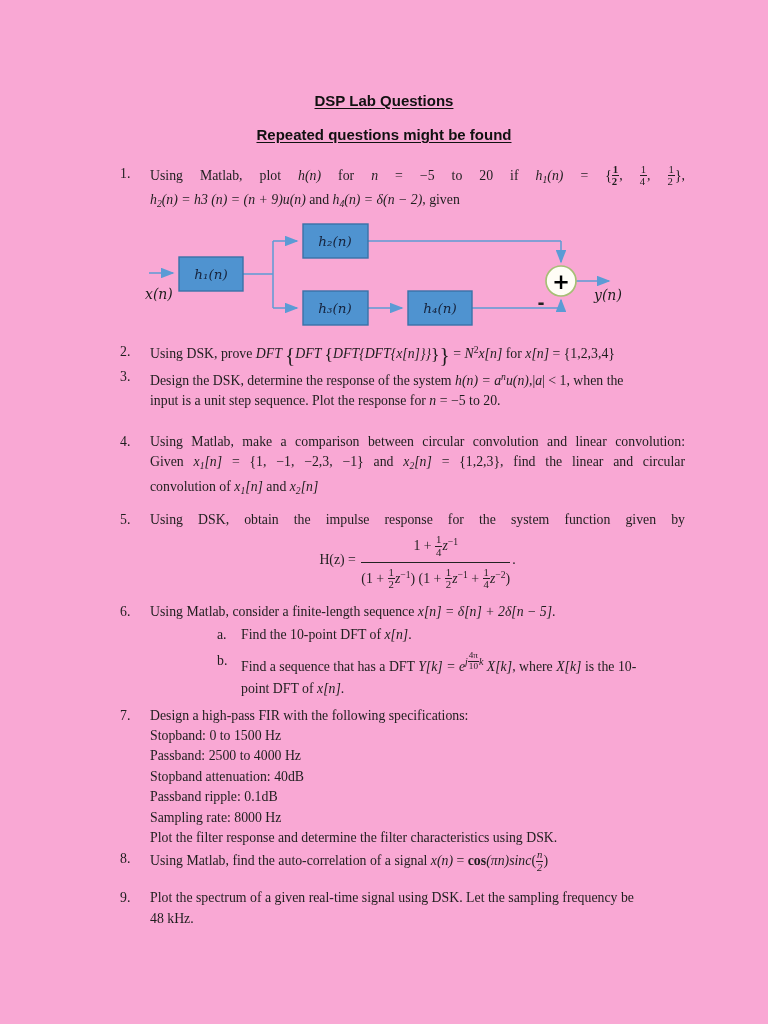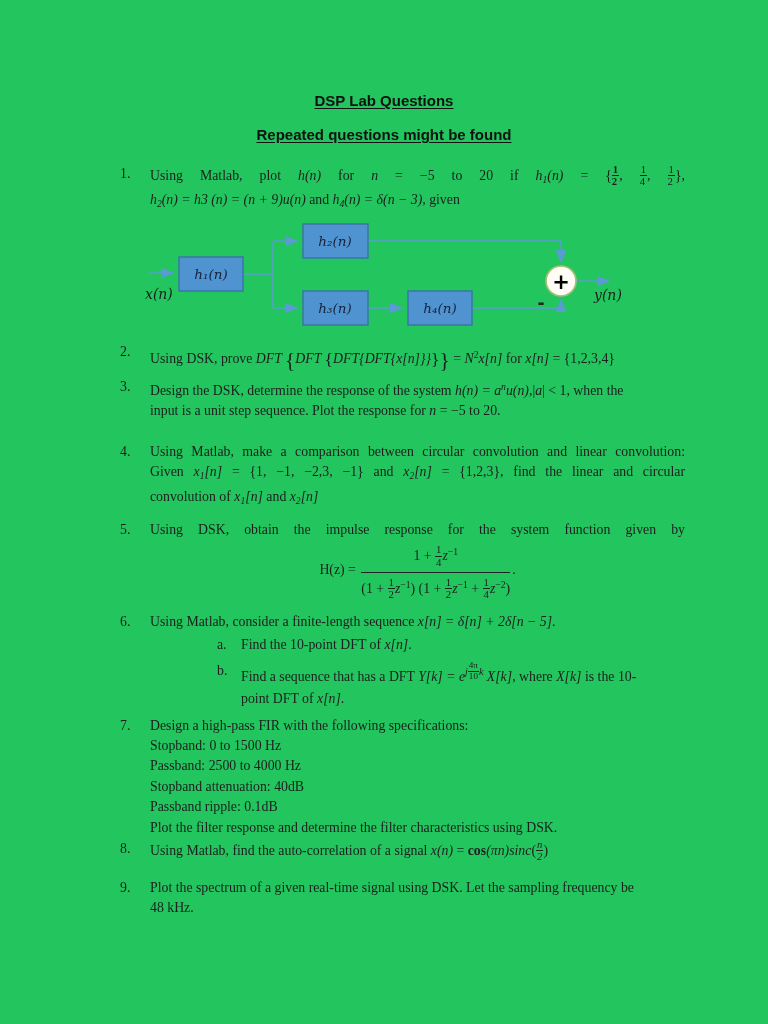--- a/index.html
+++ b/index.html
@@ -1,32 +1,32 @@
 <!DOCTYPE html>
 <html style="--box-fill: #4f93d0; --box-stroke: #3a72a8; --arrow: #5b9bd5; --sum-stroke: #a6bf75; --label: #16233c;"><head>
 <meta charset="utf-8">
 <style>
   html,body{margin:0;padding:0;background:#ffffff;}
   body{width:768px;height:1024px;overflow:hidden;
        font-family:"Liberation Serif", serif;font-size:13.8px;color:#1e1e1e;}
   .page{position:relative;width:768px;height:1024px;box-sizing:border-box;
-        padding:92px 83px 0 120px;background:#22c55e;}
+        padding:92px 83px 0 120px;background:#f9a8d4;}
   .head{margin:0 -83px 17px -120px;text-align:center;}
   .doc-title,.doc-subtitle{font-family:"Liberation Sans", sans-serif;font-weight:bold;
         font-size:15px;color:#111;text-decoration:underline;text-underline-offset:2px;}
   .doc-title{margin:0 0 17px 0;}
   .doc-subtitle{margin:0 0 0 0;}
   .head-wrap{margin-bottom:21px;}
 
   .q{display:flex;align-items:flex-start;}
   .qnum{width:30px;flex:none;line-height:20.4px;}
   .qbody{flex:1;min-width:0;}
   .line{line-height:20.4px;white-space:nowrap;}
   .just{text-align:justify;text-align-last:justify;white-space:normal;}
-  .tall{line-height:26px;}
+  .tall{line-height:15px;}
   .exp{line-height:24px;}
 
   .it{font-style:italic;}
   .bd{font-weight:bold;}
   .sup{font-size:0.7em;vertical-align:0.5em;}
   .subb{font-size:0.7em;vertical-align:-0.3em;}
   .br1{font-size:1.28em;vertical-align:-0.12em;}
   .br2{font-size:1.55em;vertical-align:-0.18em;}
 
   .frac{display:inline-block;text-align:center;font-size:0.78em;line-height:1.05;
@@ -76,21 +76,21 @@
 
   <div class="head head-wrap">
     <div class="doc-title">DSP Lab Questions</div>
     <div class="doc-subtitle">Repeated questions might be found</div>
   </div>
 
   <section class="q q1">
     <div class="qnum">1.</div>
     <div class="qbody">
       <div class="line just"><span>Using Matlab, plot </span><span class="it">h(n)</span><span> for </span><span class="it">n</span><span> = −5 to 20 if </span><span class="it">h</span><span class="it subb">1</span><span class="it">(n)</span><span> = {</span><span class="frac bd"><span class="fn">1</span><span class="fd">2</span></span><span>, </span><span class="frac"><span class="fn">1</span><span class="fd">4</span></span><span>, </span><span class="frac"><span class="fn">1</span><span class="fd">2</span></span><span>},</span></div>
-      <div class="line"><span class="it">h</span><span class="it subb">2</span><span class="it">(n) = h3 (n) = (n + 9)u(n)</span><span> and </span><span class="it">h</span><span class="it subb">4</span><span class="it">(n) = δ(n − 3)</span><span>, given</span></div>
+      <div class="line"><span class="it">h</span><span class="it subb">2</span><span class="it">(n) = h3 (n) = (n + 9)u(n)</span><span> and </span><span class="it">h</span><span class="it subb">4</span><span class="it">(n) = δ(n − 2)</span><span>, given</span></div>
     </div>
   </section>
 
   <figure class="diagram">
     <svg width="535" height="112" viewBox="0 0 535 112">
       <defs>
         <marker id="ah" markerWidth="9" markerHeight="7" refX="8" refY="3.5" orient="auto">
           <path d="M0,0 L9,3.5 L0,7 Z" class="ahp"></path>
         </marker>
       </defs>
@@ -176,20 +176,21 @@
   </section>
 
   <section class="q q7">
     <div class="qnum">7.</div>
     <div class="qbody">
       <div class="line"><span>Design a high-pass FIR with the following specifications:</span></div>
       <div class="line"><span>Stopband: 0 to 1500 Hz</span></div>
       <div class="line"><span>Passband: 2500 to 4000 Hz</span></div>
       <div class="line"><span>Stopband attenuation: 40dB</span></div>
       <div class="line"><span>Passband ripple: 0.1dB</span></div>
+      <div class="line"><span>Sampling rate: 8000 Hz</span></div>
       <div class="line"><span>Plot the filter response and determine the filter characteristics using DSK.</span></div>
     </div>
   </section>
 
   <section class="q q8">
     <div class="qnum">8.</div>
     <div class="qbody">
       <div class="line exp"><span>Using Matlab, find the auto-correlation of a signal </span><span class="it">x(n)</span><span> = </span><span class="bd">cos</span><span class="it">(πn)</span><span class="it">sinc</span><span>(</span><span class="frac it"><span class="fn">n</span><span class="fd">2</span></span><span>)</span></div>
     </div>
   </section>

